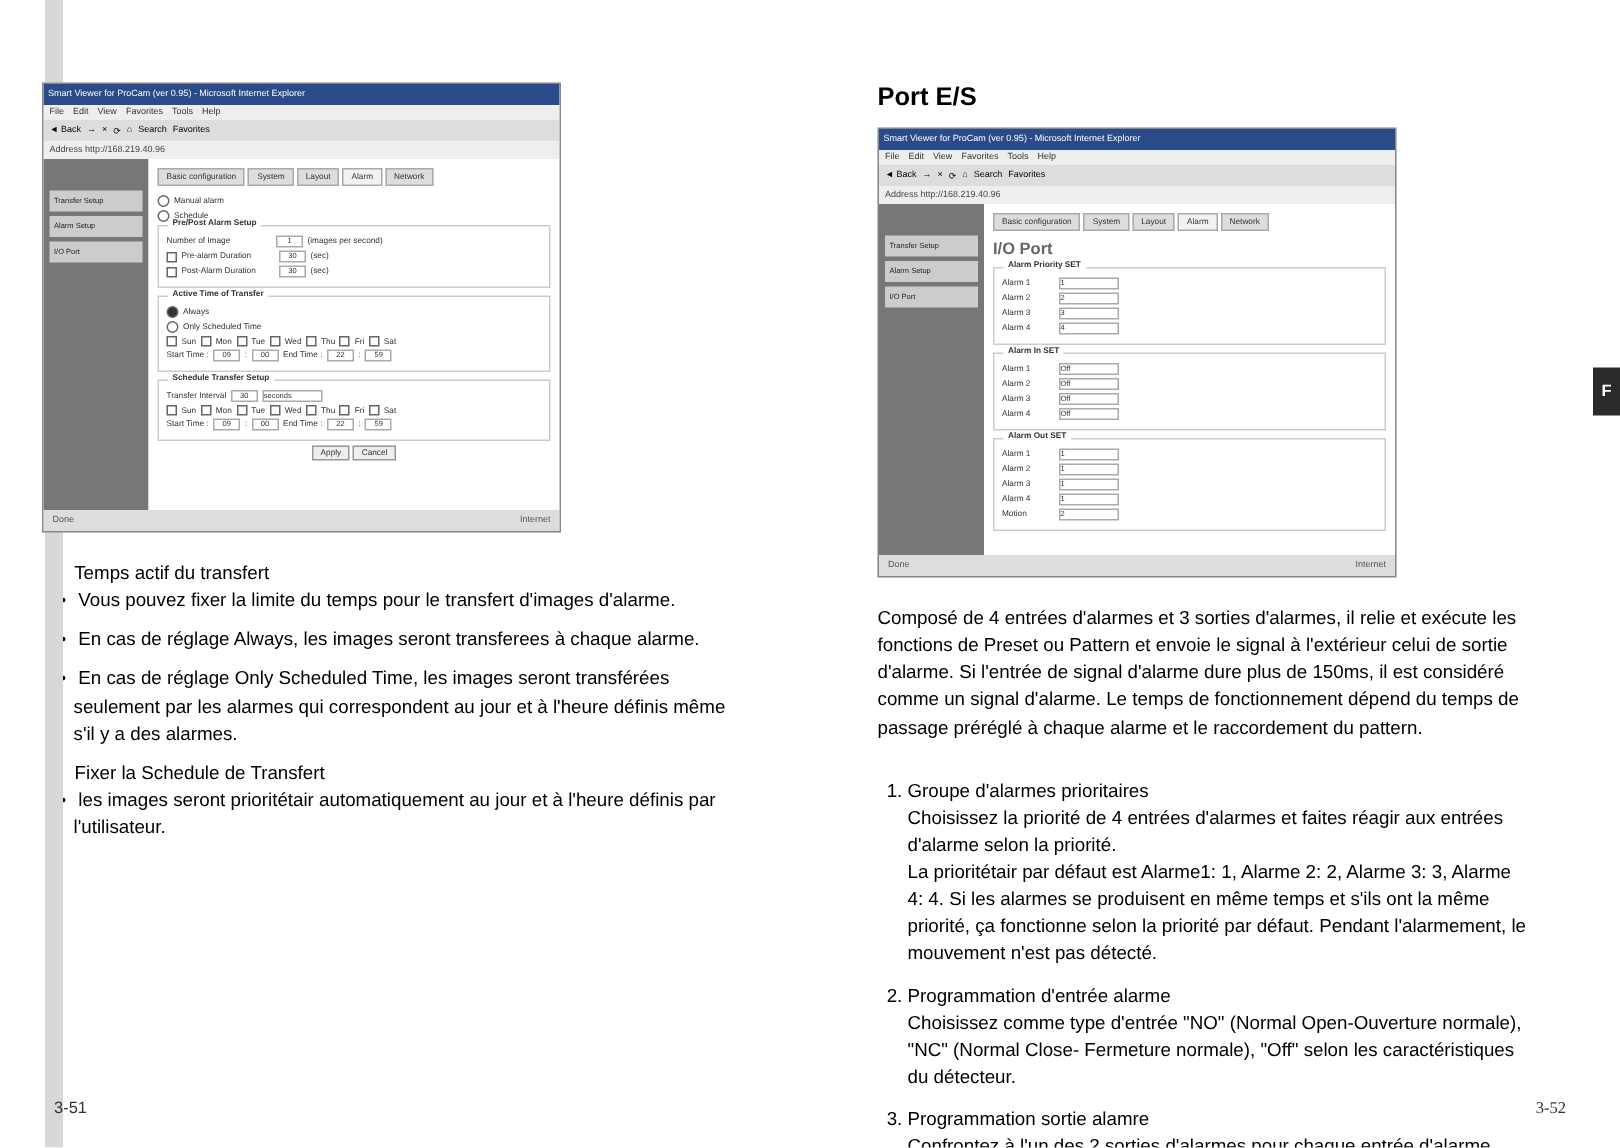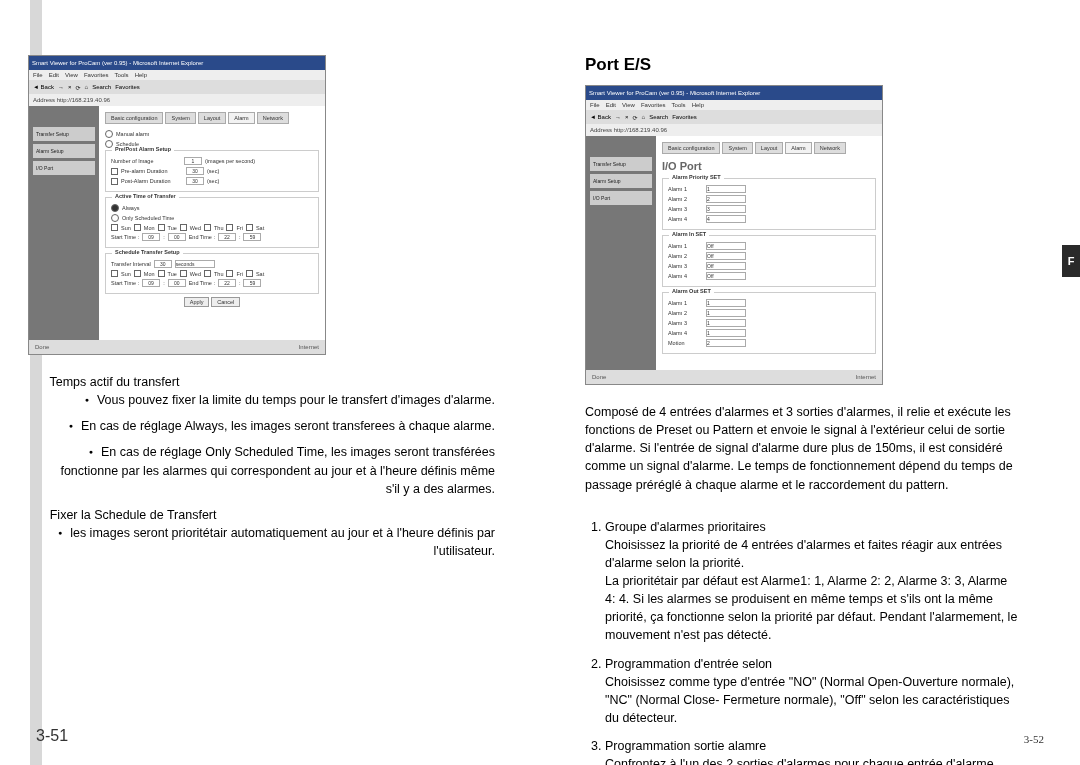--- a/index.html
+++ b/index.html
@@ -40,21 +40,21 @@
     height: 32px;
     background: #2a2a2a;
     color: #fff;
     font-size: 11px;
     font-weight: bold;
     display: flex;
     align-items: center;
     justify-content: center;
   }
   .screenshot {
-    width: 298px;
+    width: 346px;
     height: 300px;
     background: #e8e8e8;
     border: 1px solid #888;
     margin-bottom: 18px;
     position: relative;
     overflow: hidden;
   }
   .ss-titlebar {
     height: 14px;
     background: #2a4a8a;
@@ -81,27 +81,27 @@
   .ss-select { border:1px solid #aaa; background:#fff; height:8px; width:40px; font-size:5px;}
   .ss-chk { width:7px; height:7px; border:1px solid #666; display:inline-block;}
   .ss-btn { border:1px solid #999; background:#eee; padding:1px 5px; font-size:5.5px;}
   .ss-h2 { font-size:11px; font-weight:bold; color:#666; margin-bottom:6px;}
 
   .content { font-size: 12.5px; line-height: 1.45; margin-top: 14px; }
   .content ul { list-style: none; padding-left: 6px; }
   .content ul > li { margin-bottom: 8px; }
   .content ul > li::before { content: "●"; font-size: 7px; margin-right: 8px; vertical-align: 2px;}
   .sub-dash { padding-left: 18px; }
-  .sub-dash li { list-style:none; text-indent:-9px; margin-left:9px;text-align:right;}
+  .sub-dash li { list-style:none; text-indent:-9px; margin-left:9px;}
   .sub-dash li::before { content: "- "; }
   .content ol { padding-left: 20px; margin-top:0;}
   .content ol > li { margin-bottom: 10px; }
   .content p { margin-bottom: 24px; }
   .section-title { font-size: 17px; font-weight: bold; margin-bottom: 10px; }
-  .page-num-left { position:absolute; bottom:20px; left:36px; font-size:16px; color:#333;}
+  .page-num-left { position:absolute; bottom:20px; left:36px; font-size:11px; color:#333;}
   .page-num-right { position:absolute; bottom:20px; right:36px; font-size:11px; color:#333;font-family:Liberation Serif, serif;}
 </style>
 </head>
 <body>
 
 <div class="page-wrapper">
 
   <div class="page">
     <div class="sidebar"></div>
 
@@ -251,21 +251,21 @@
       </div>
     </div>
 
     <div class="content">
       <ul>
         <li>
           <span>Temps actif du transfert</span>
           <ul class="sub-dash">
             <li>Vous pouvez fixer la limite du temps pour le transfert d'images d'alarme.</li>
             <li>En cas de réglage Always, les images seront transferees à chaque alarme.</li>
-            <li>En cas de réglage Only Scheduled Time, les images seront transférées fonctionne par les alarmes qui correspondent au jour et à l'heure définis même s'il y a des alarmes.</li>
+            <li>En cas de réglage Only Scheduled Time, les images seront transférées seulement par les alarmes qui correspondent au jour et à l'heure définis même s'il y a des alarmes.</li>
           </ul>
         </li>
         <li>
           <span>Fixer la Schedule de Transfert</span>
           <ul class="sub-dash">
             <li>les images seront prioritétair automatiquement au jour et à l'heure définis par l'utilisateur.</li>
           </ul>
         </li>
       </ul>
     </div>
@@ -388,21 +388,21 @@
 
     <div class="content">
       <p>Composé de 4 entrées d'alarmes et 3 sorties d'alarmes, il relie et exécute  les fonctions de Preset ou Pattern et envoie le signal à l'extérieur celui de sortie d'alarme. Si l'entrée de signal d'alarme dure plus de 150ms, il est considéré comme un signal d'alarme. Le temps de fonctionnement dépend du temps de passage préréglé à chaque alarme et le raccordement du pattern.</p>
       <ol>
         <li>
           <span>Groupe d'alarmes prioritaires</span><br>
           <span style="white-space:pre-line;">Choisissez la priorité de 4 entrées d'alarmes et faites réagir aux entrées d'alarme selon la priorité.
 La prioritétair par défaut est Alarme1: 1, Alarme 2: 2, Alarme 3: 3, Alarme 4: 4. Si les alarmes se produisent en même temps et s'ils ont la même priorité, ça fonctionne selon la priorité par défaut. Pendant l'alarmement, le mouvement n'est pas détecté.</span>
         </li>
         <li>
-          <span>Programmation d'entrée selon</span><br>
+          <span>Programmation d'entrée alarme</span><br>
           <span>Choisissez comme type d'entrée "NO" (Normal Open-Ouverture normale), "NC" (Normal Close- Fermeture normale), "Off" selon les caractéristiques du détecteur.</span>
         </li>
         <li>
           <span>Programmation sortie alamre</span><br>
           <span>Confrontez à l'un des 2 sorties d'alarmes pour chaque entrée d'alarme</span>
         </li>
       </ol>
     </div>
 
     <div class="page-num-right">3-52</div>

